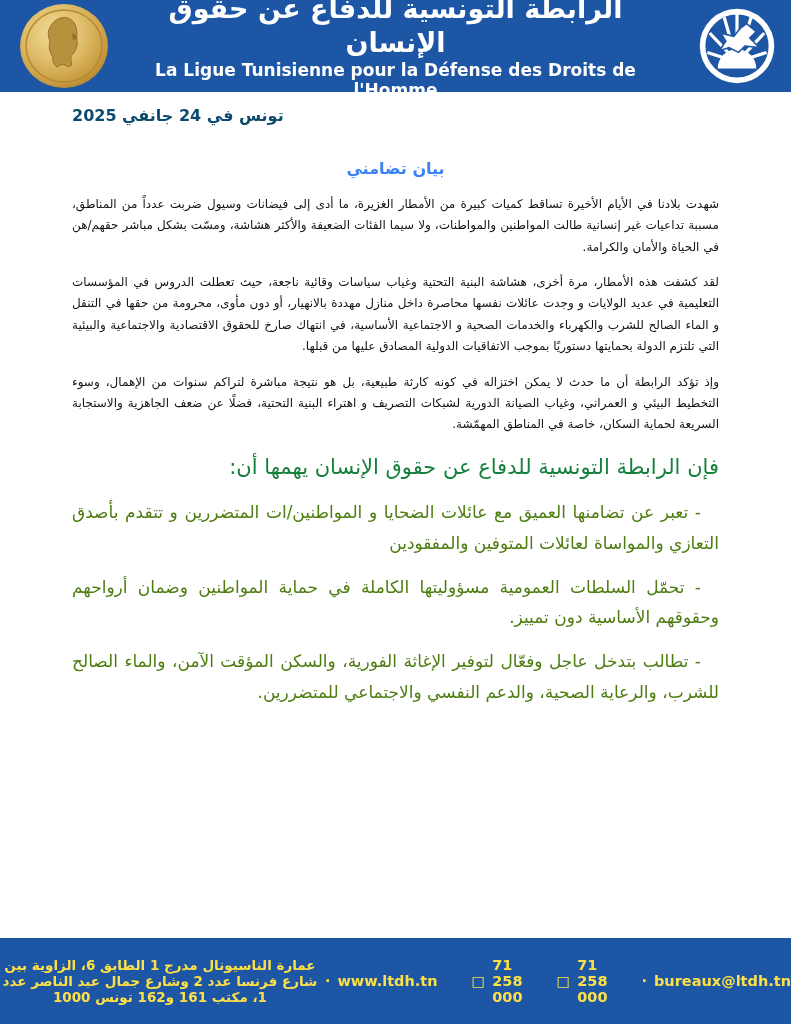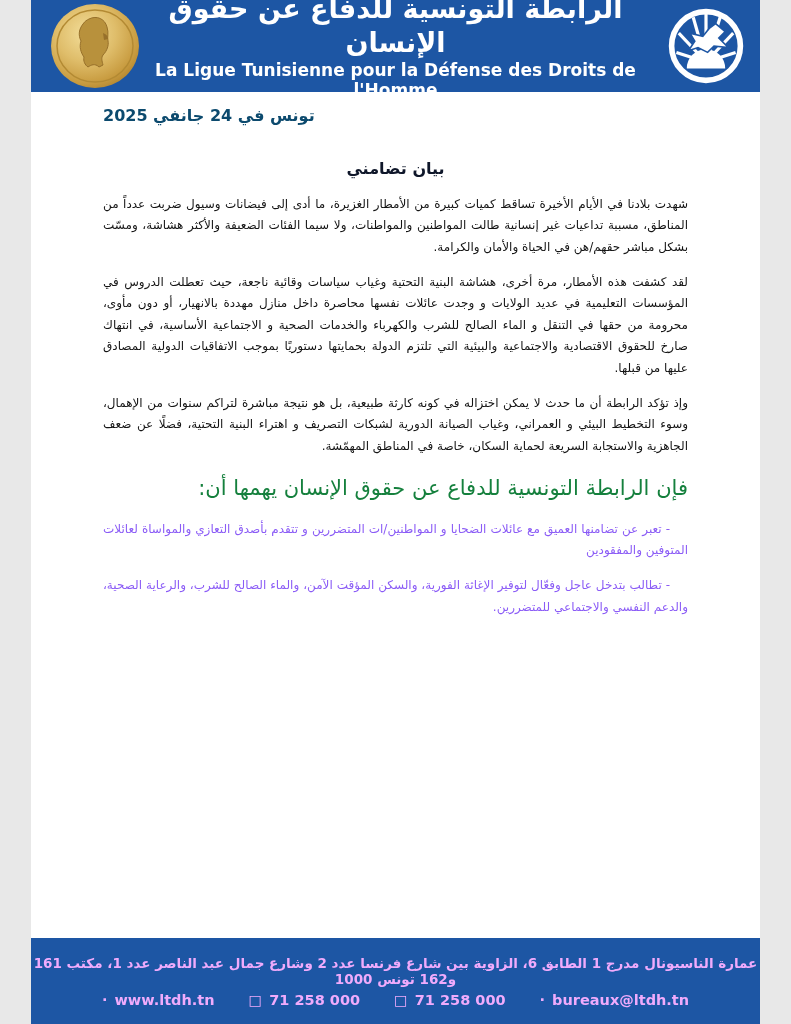--- a/index.html
+++ b/index.html
@@ -1,18 +1,18 @@
 <!DOCTYPE html>
 <html lang="ar"><head>
 <meta charset="utf-8">
 <style>
   * { margin:0; padding:0; box-sizing:border-box; }
   html,body { background:#e8e8e8; }
   .page {
-    width:729px; height:1024px;
+    width:791px; height:1024px;
     margin:0 auto;
     background:#ffffff;
     position:relative;
     overflow:hidden;
     font-family:"DejaVu Sans", sans-serif;
   }
   
   .header {
     position:absolute; top:0; left:0; right:0;
     height:92px;
@@ -41,47 +41,47 @@
     padding:14px 72px 0 72px;
     color:#111;
   }
   .date-line {
     direction:rtl; text-align:left;
     font-weight:bold; font-size:16px; color:#0c4a6e;
     margin-bottom:34px;
   }
   .stmt-type, .stmt-title {
     direction:rtl; text-align:center;
-    color:#0f172a; font-weight:bold; font-size:16px;
+    color:#3b82f6; font-weight:bold; font-size:16px;
   }
   .stmt-type { margin-bottom:16px; }
   .stmt-title { margin-bottom:36px; }
   .para {
     direction:rtl; text-align:justify;
     font-size:12px; line-height:1.78;
     margin-bottom:14px; color:#141414;
   }
   .intro-line {
     direction:rtl; text-align:right;
     font-size:21px; line-height:1.7;
     margin-bottom:12px; color:#15803d;
   }
   .bullet {
     direction:rtl; text-align:justify;
-    font-size:12px; line-height:1.78;
-    margin-bottom:14px; color:#8b5cf6;
+    font-size:17px; line-height:1.78;
+    margin-bottom:14px; color:#4d7c0f;
     text-indent:18px;
   }
   
   .footer {
     position:absolute; left:0; right:0; bottom:0;
     height:86px;
     background:#1d56a4;
-    color:#f0abfc;
-    display:flex; flex-direction:column;
+    color:#fde047;
+    display:flex; flex-direction:row;
     align-items:center; justify-content:center;
     gap:5px;
   }
   .footer-ar {
     direction:rtl; font-weight:bold; font-size:13.5px; text-align:center;
   }
   .footer-fr {
     font-weight:bold; font-size:13px; text-align:center;
   }
   .footer-contact {
@@ -138,20 +138,21 @@
 
     <div class="stmt-type">بيان تضامني</div>
 
     <p class="para">شهدت بلادنا في الأيام الأخيرة تساقط كميات كبيرة من الأمطار الغزيرة، ما أدى إلى فيضانات وسيول ضربت عدداً من المناطق، مسببة تداعيات غير إنسانية طالت المواطنين والمواطنات، ولا سيما الفئات الضعيفة والأكثر هشاشة، ومسّت بشكل مباشر حقهم/هن في الحياة والأمان والكرامة.</p>
     <p class="para">لقد كشفت هذه الأمطار، مرة أخرى، هشاشة البنية التحتية وغياب سياسات وقائية ناجعة، حيث تعطلت الدروس في المؤسسات التعليمية في عديد الولايات و وجدت عائلات نفسها محاصرة داخل منازل مهددة بالانهيار، أو دون مأوى، محرومة من حقها في التنقل و الماء الصالح للشرب والكهرباء والخدمات الصحية و الاجتماعية الأساسية، في انتهاك صارخ للحقوق الاقتصادية والاجتماعية والبيئية التي تلتزم الدولة بحمايتها دستوريًا بموجب الاتفاقيات الدولية المصادق عليها من قبلها.</p>
     <p class="para">وإذ تؤكد الرابطة أن ما حدث لا يمكن اختزاله في كونه كارثة طبيعية، بل هو نتيجة مباشرة لتراكم سنوات من الإهمال، وسوء التخطيط البيئي و العمراني، وغياب الصيانة الدورية لشبكات التصريف و اهتراء البنية التحتية، فضلًا عن ضعف الجاهزية والاستجابة السريعة لحماية السكان، خاصة في المناطق المهمّشة.</p>
 
     <p class="intro-line">فإن الرابطة التونسية للدفاع عن حقوق الإنسان يهمها أن:</p>
 
     <p class="bullet">- تعبر عن تضامنها العميق مع عائلات الضحايا و المواطنين/ات المتضررين و تتقدم بأصدق التعازي والمواساة لعائلات المتوفين والمفقودين</p>
+    <p class="bullet">- تحمّل السلطات العمومية مسؤوليتها الكاملة في حماية المواطنين وضمان أرواحهم وحقوقهم الأساسية دون تمييز.</p>
     <p class="bullet">- تطالب بتدخل عاجل وفعّال لتوفير الإغاثة الفورية، والسكن المؤقت الآمن، والماء الصالح للشرب، والرعاية الصحية، والدعم النفسي والاجتماعي للمتضررين.</p>
   </div>
 
   <div class="footer">
     <div class="footer-ar">عمارة الناسيونال مدرج 1 الطابق 6، الزاوية بين شارع فرنسا عدد 2 وشارع جمال عبد الناصر عدد 1، مكتب 161 و162 تونس 1000</div>
     <div class="footer-contact">
       <span class="contact-item">
         <span class="glyph">·</span>
         <span>www.ltdh.tn</span>
       </span>

